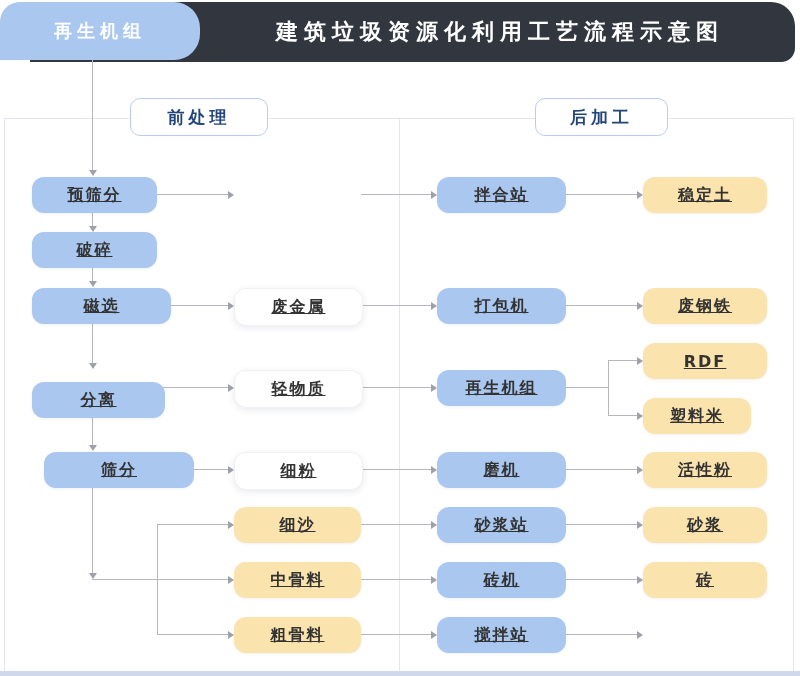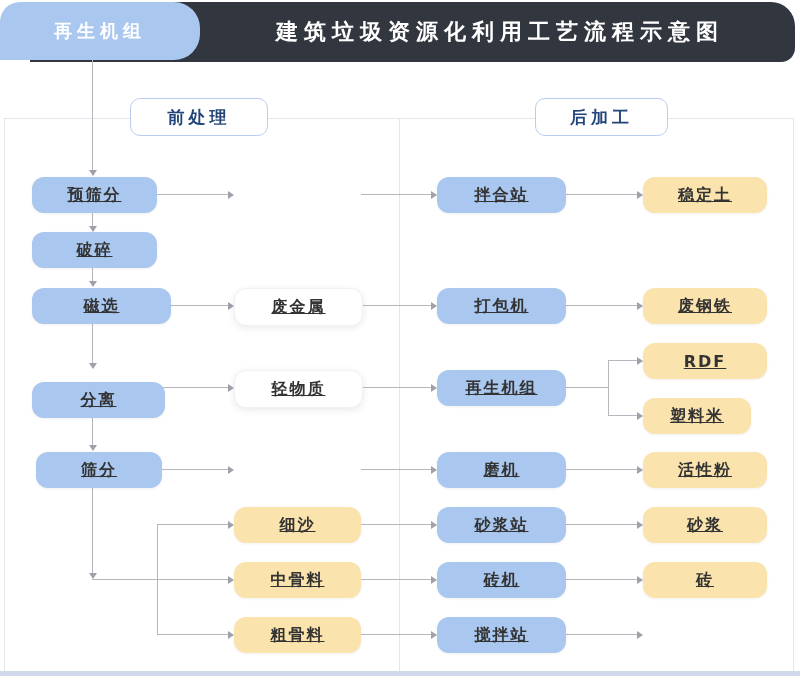--- a/index.html
+++ b/index.html
@@ -79,29 +79,32 @@
     </div>
   <div class="node blue" style="left:32px;top:232px;width:125px">
       <span>破碎</span>
     </div>
   <div class="node blue" style="left:32px;top:288px;width:139px">
       <span>磁选</span>
     </div>
   <div class="node blue" style="left:32px;top:382px;width:133px">
       <span>分离</span>
     </div>
-  <div class="node blue" style="left:36px;top:452px;width:126px">
+  <div class="node blue" style="left:44px;top:452px;width:150px">
       <span>筛分</span>
     </div>
 
   <div class="node white" style="left:234px;top:288px;width:127px">
       <span>废金属</span>
     </div>
   <div class="node white" style="left:234px;top:370px;width:127px">
       <span>轻物质</span>
+    </div>
+  <div class="node white" style="left:234px;top:452px;width:127px">
+      <span>细粉</span>
     </div>
   <div class="node yellow" style="left:234px;top:507px;width:127px">
       <span>细沙</span>
     </div>
   <div class="node yellow" style="left:234px;top:562px;width:127px">
       <span>中骨料</span>
     </div>
   <div class="node yellow" style="left:234px;top:617px;width:127px">
       <span>粗骨料</span>
     </div>

